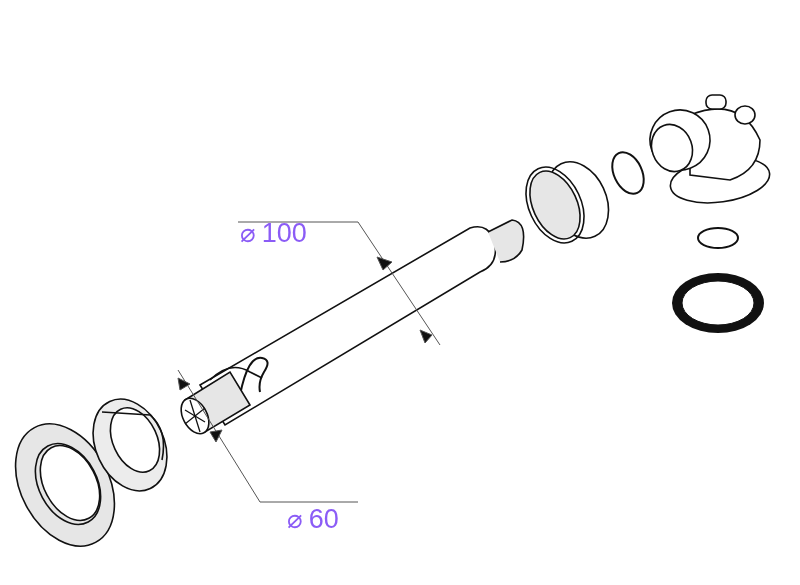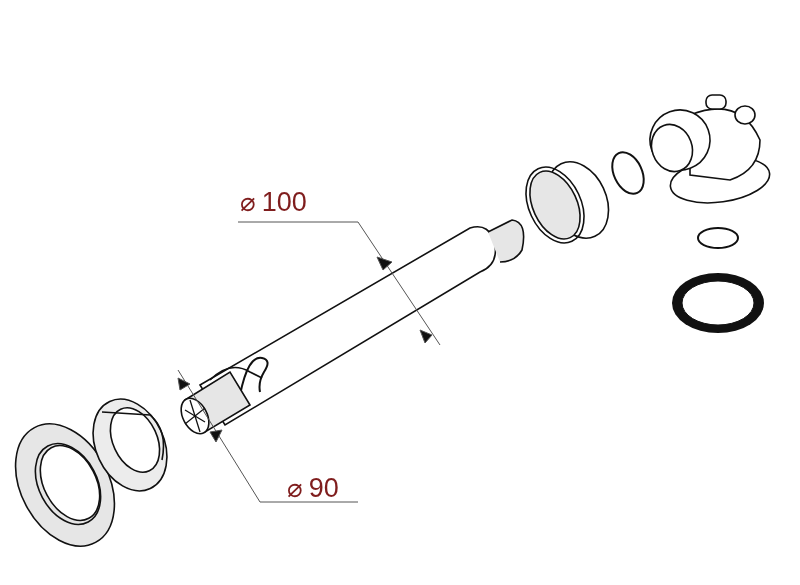--- a/index.html
+++ b/index.html
@@ -1,19 +1,19 @@
 <!DOCTYPE html>
 <html><head>
 <meta charset="utf-8">
 <style>
   html, body { margin: 0; padding: 0; background: #ffffff; }
   body { width: 800px; height: 585px; position: relative; overflow: hidden;
          font-family: "Liberation Sans", sans-serif; }
   #canvas { position: absolute; left: 0; top: 0; width: 800px; height: 585px; }
-  .label { position: absolute; font-size: 27px; color: #7f1d1d; line-height: 1; letter-spacing: 0; }
+  .label { position: absolute; font-size: 27px; color: #8b5cf6; line-height: 1; letter-spacing: 0; margin-top: 31px; }
   .label .dia { font-family: "DejaVu Sans", sans-serif; font-size: 26px; margin-right: 6px; }
 </style>
 </head>
 <body>
 
 <svg id="canvas" viewBox="0 0 800 585" xmlns="http://www.w3.org/2000/svg">
 
   <g stroke="#111" stroke-width="1.6">
     <ellipse cx="65" cy="485" rx="44" ry="65" transform="rotate(-28 65 485)" fill="#e6e6e6"></ellipse>
     <ellipse cx="70" cy="483" rx="26" ry="40" transform="rotate(-28 70 483)" fill="#fff"></ellipse>
@@ -75,14 +75,14 @@
   <g>
     <ellipse cx="718" cy="303" rx="46" ry="30" fill="#111"></ellipse>
     <ellipse cx="718" cy="303" rx="36" ry="22" fill="#fff" stroke="#111" stroke-width="1"></ellipse>
   </g>
 </svg>
 
 <div class="label" style="left:240px; top:189px;">
   <span class="dia">⌀</span><span>100</span>
 </div>
 <div class="label" style="left:287px; top:475px;">
-  <span class="dia">⌀</span><span>90</span>
+  <span class="dia">⌀</span><span>60</span>
 </div>
 
 </body></html>

